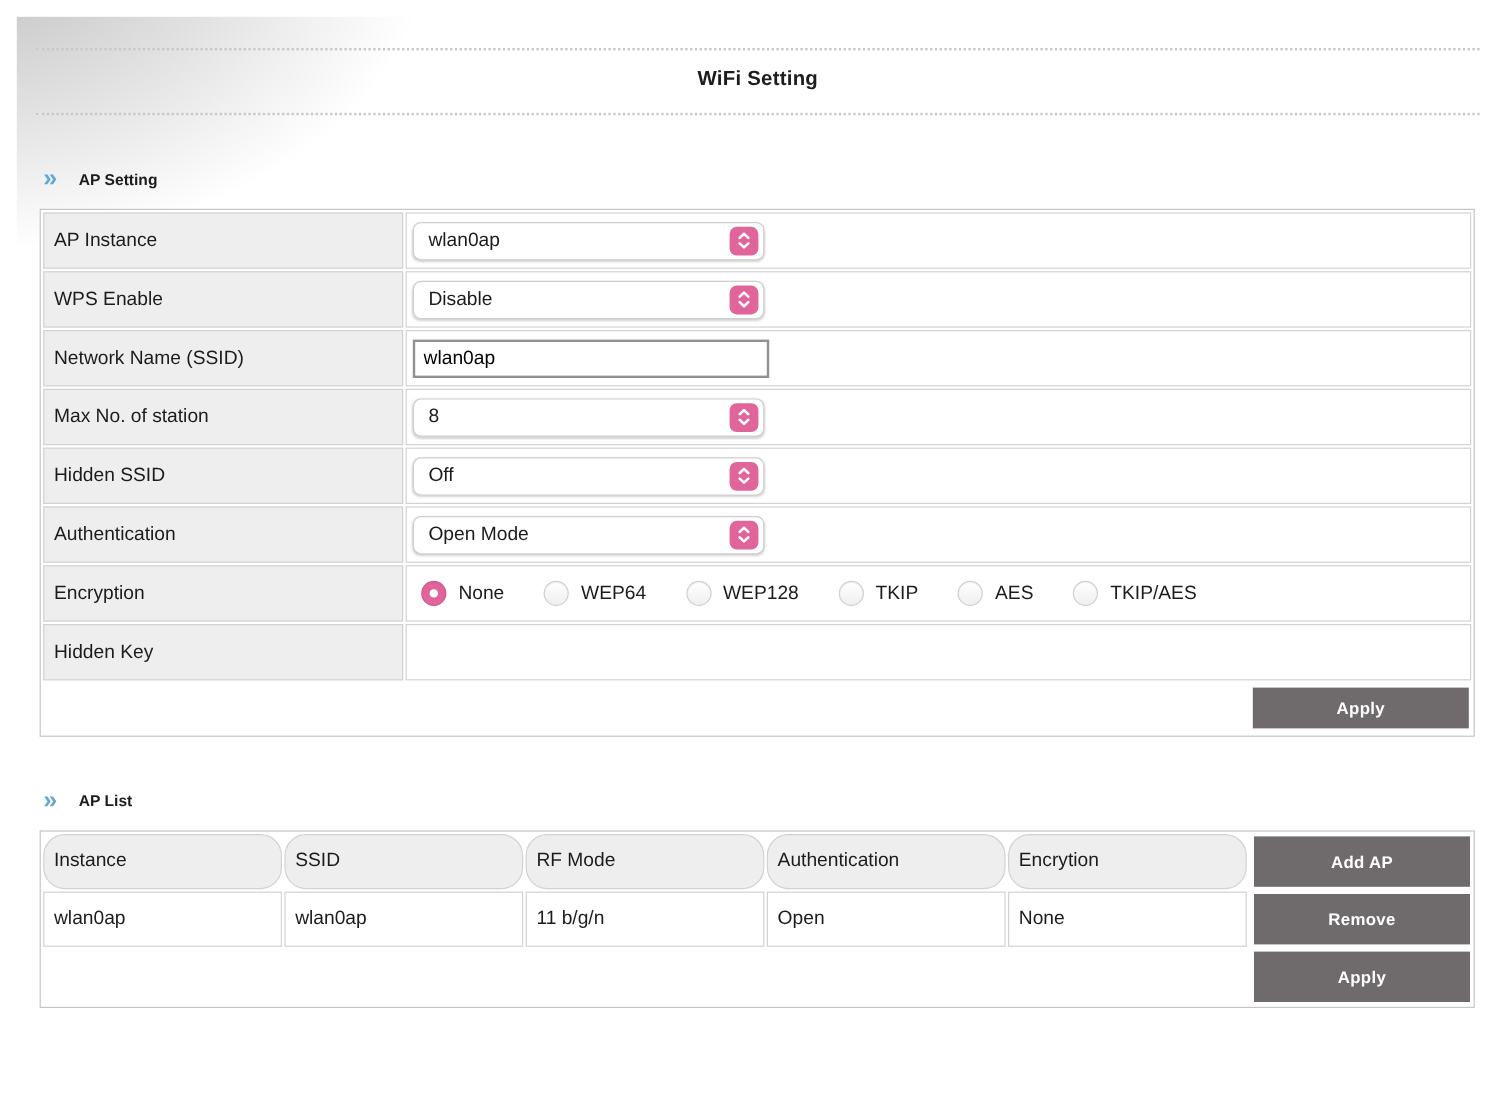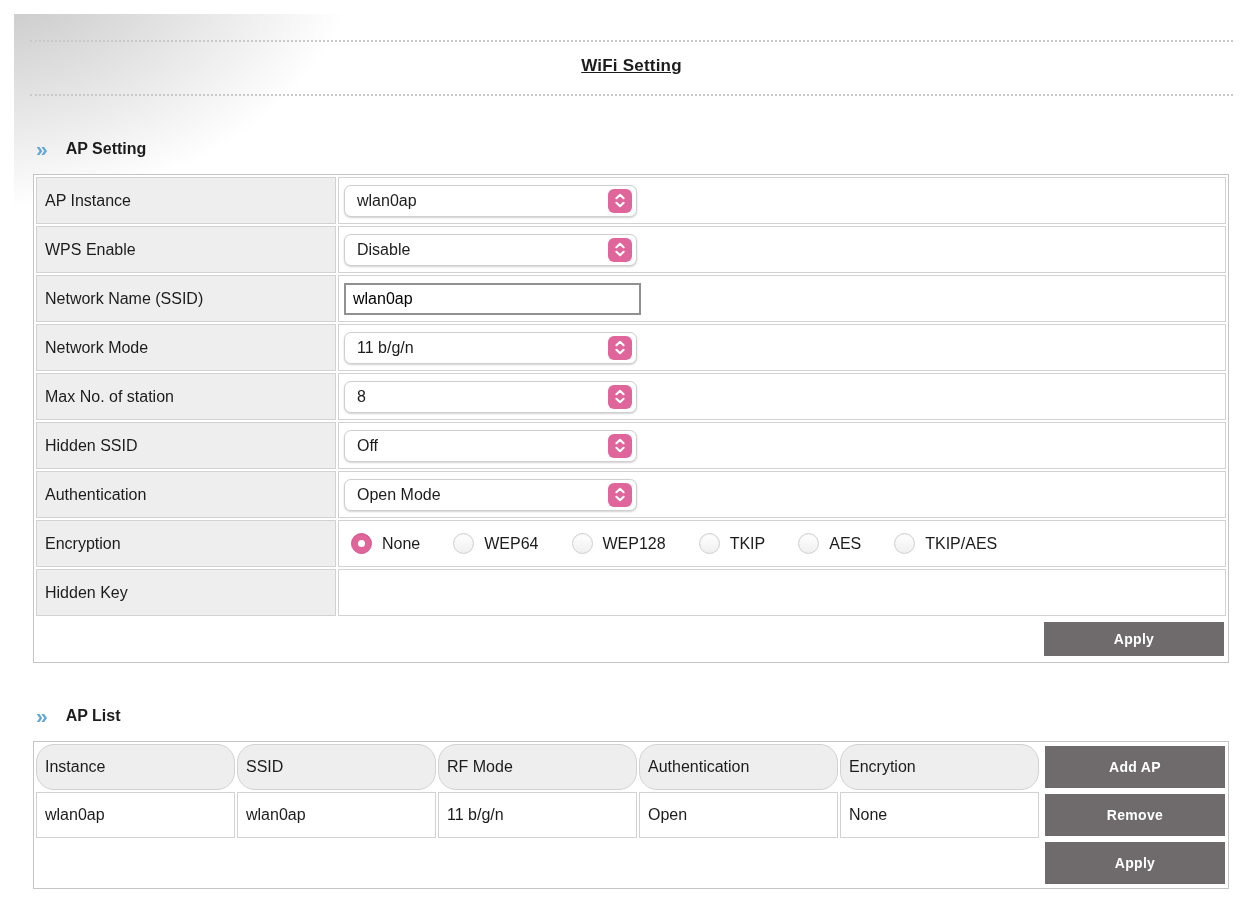--- a/index.html
+++ b/index.html
@@ -17,40 +17,39 @@
     width: 1238px;
     min-height: 900px;
     background:
       radial-gradient(ellipse 640px 430px at -50px -70px,
         rgba(90,90,90,0.42), rgba(255,255,255,0) 62%);
   }
   
   .page-header {
     margin: 0 19px 0 16px;
     padding: 26px 0 0 0;
-    text-decoration: underline;
   }
   .page-header .band {
     border-top: 2px dotted #c9c9c9;
     border-bottom: 2px dotted #c9c9c9;
     padding: 14px 0 18px 0;
     text-align: center;
   }
   .page-title { font-size: 17px; font-weight: bold; letter-spacing: 0.2px; }
 
   
   .section {
     margin: 43px 19px 15px 19px;
     display: flex; align-items: center;
   }
   .chev {
     color: #62a8d4; font-weight: bold; font-size: 21px;
     line-height: 20px; margin-right: 18px; margin-left: 3px;
   }
-  .section-title { font-size: 16px; font-weight: bold; }
+  .section-title { font-size: 13px; font-weight: bold; }
 
   
   table.grid {
     margin-left: 19px;
     width: 1196px;
     border-collapse: separate;
     border-spacing: 2px;
     border: 1px solid #c5c5c5;
     background: #ffffff;
     table-layout: fixed;
@@ -195,34 +194,20 @@
                   <path d="M2.4 9.8 L6 13.2 L9.6 9.8" stroke="#fff" stroke-width="2.1" fill="none" stroke-linecap="round" stroke-linejoin="round"></path>
                 </svg>
           </span>
         </span>
       </td>
     </tr>
     <tr>
       <td class="lbl">Network Name (SSID)</td>
       <td class="val">
         <input type="text" class="text-input" value="wlan0ap" style="">
-      </td>
-    </tr>
-    <tr>
-      <td class="lbl">Network Mode</td>
-      <td class="val">
-        <span class="mac-select">
-          <span class="sel-text">11 b/g/n</span>
-          <span class="stepper">
-            <svg width="12" height="15" viewBox="0 0 12 15">
-                  <path d="M2.4 5.2 L6 1.8 L9.6 5.2" stroke="#fff" stroke-width="2.1" fill="none" stroke-linecap="round" stroke-linejoin="round"></path>
-                  <path d="M2.4 9.8 L6 13.2 L9.6 9.8" stroke="#fff" stroke-width="2.1" fill="none" stroke-linecap="round" stroke-linejoin="round"></path>
-                </svg>
-          </span>
-        </span>
       </td>
     </tr>
     <tr>
       <td class="lbl">Max No. of station</td>
       <td class="val">
         <span class="mac-select">
           <span class="sel-text">8</span>
           <span class="stepper">
             <svg width="12" height="15" viewBox="0 0 12 15">
                   <path d="M2.4 5.2 L6 1.8 L9.6 5.2" stroke="#fff" stroke-width="2.1" fill="none" stroke-linecap="round" stroke-linejoin="round"></path>

